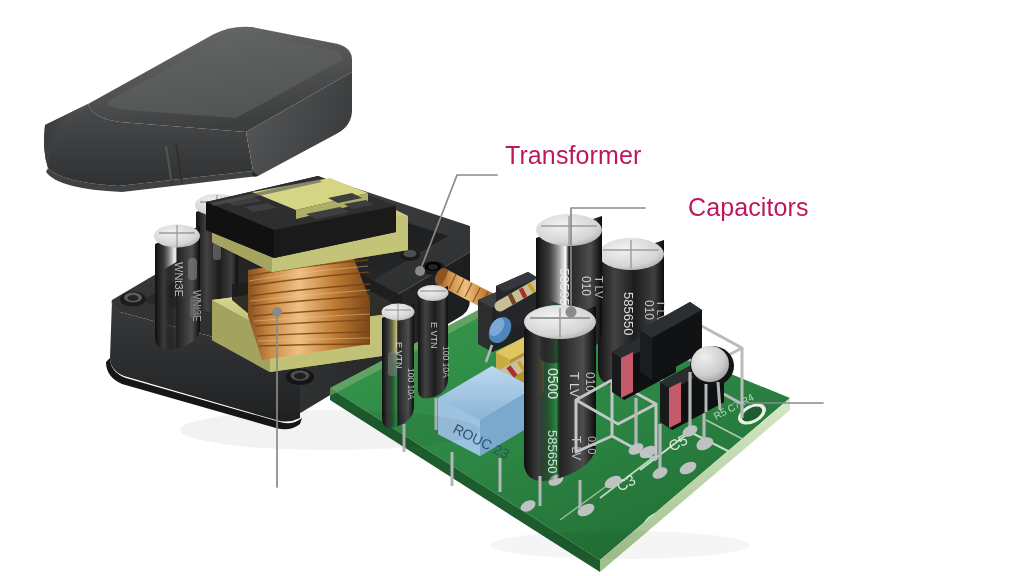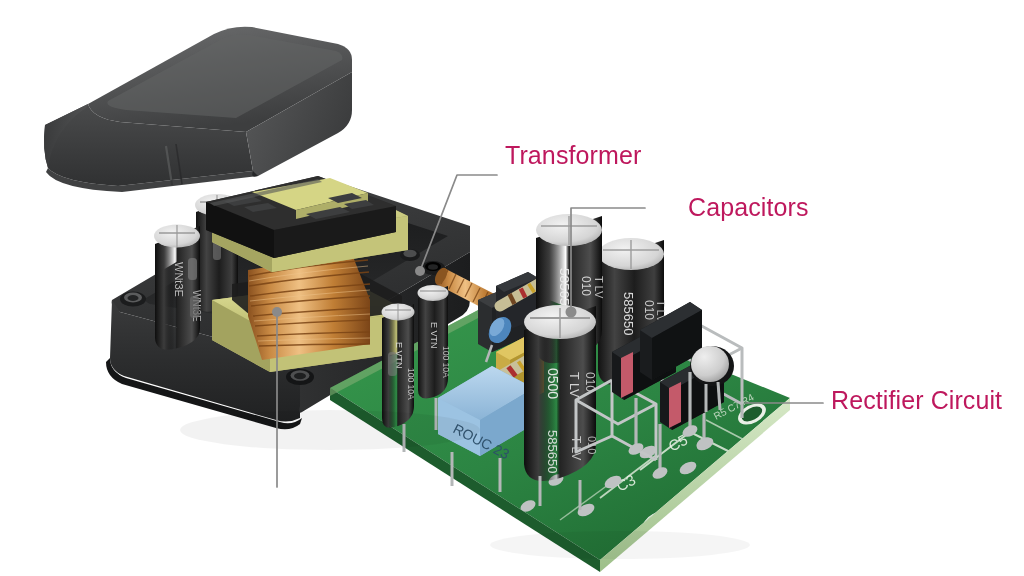--- a/index.html
+++ b/index.html
@@ -502,16 +502,15 @@
       <circle cx="420" cy="271" r="5"></circle>
       <circle cx="571" cy="312" r="5.5"></circle>
       <circle cx="277" cy="312" r="5"></circle>
     </g>
   </svg>
 
   <div class="callout-label" id="lbl-transformer">Transformer</div>
 
   <div class="callout-label" id="lbl-capacitors">Capacitors</div>
 
-  <div class="callout-label" id="lbl-rectifier">Rectifier Circuit</div>
 
 
 </div>
 
 </body></html>

